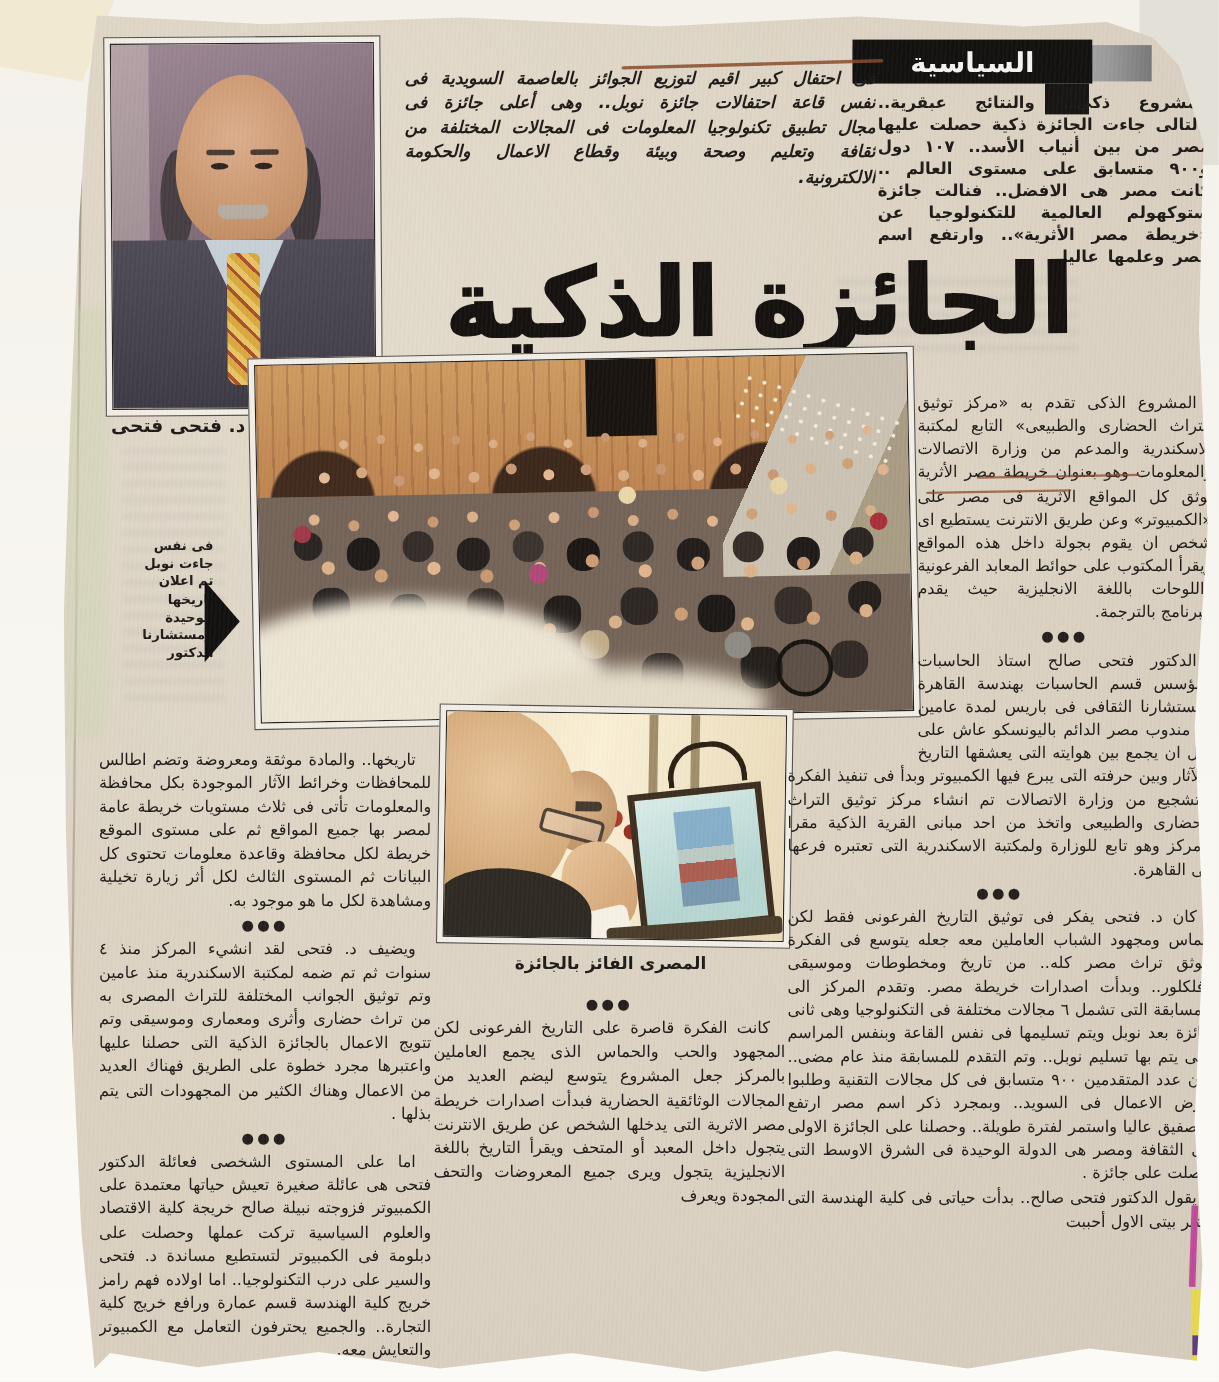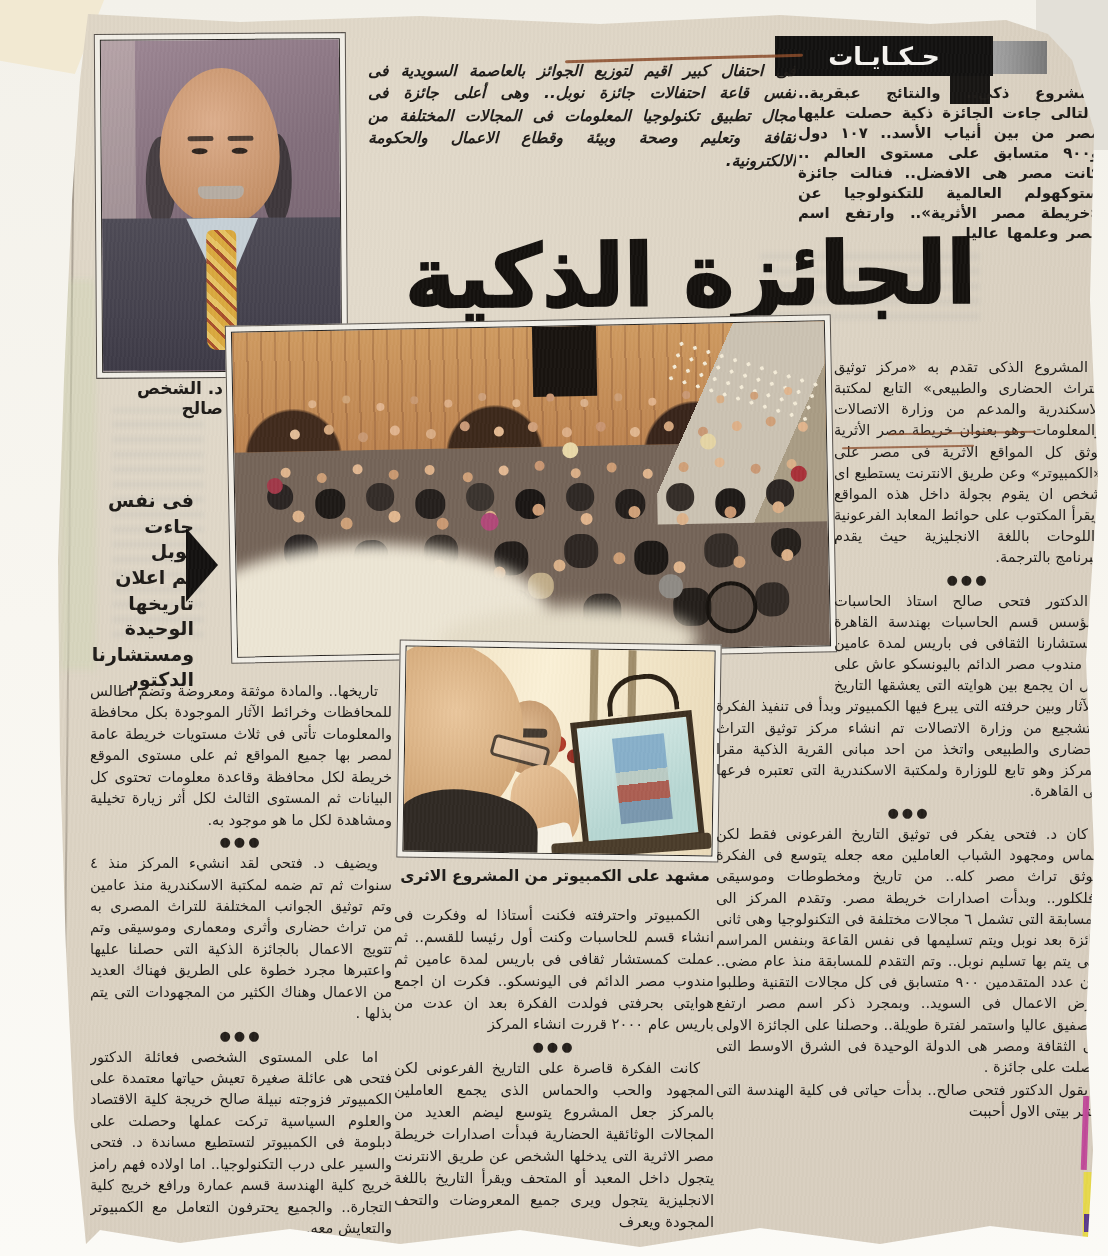--- a/index.html
+++ b/index.html
@@ -117,21 +117,21 @@
 
   <div class="abs fold-line"></div>
 
   <div class="abs ghost" style="left:112px;top:408px;width:92px;height:230px;"></div>
   <div class="abs ghost" style="left:760px;top:250px;width:220px;height:70px;"></div>
   <div class="abs ghost" style="left:120px;top:120px;width:180px;height:40px;opacity:.3;"></div>
   <div class="abs" style="left:60px;top:280px;width:36px;height:390px;background:rgba(205,212,178,.4);filter:blur(3px);"></div>
 
   <div class="abs banner-grey" style="left:775px;top:41px;width:272px;height:33px;"></div>
   <div class="abs banner-black" style="left:775px;top:36px;width:218px;height:40px;">
-    <span class="bold" style="font-size:25px;letter-spacing:1px;" dir="rtl">حـكـايـات</span>
+    <span class="bold" style="font-size:25px;letter-spacing:1px;" dir="rtl">السياسية</span>
   </div>
   <div class="abs" style="left:950px;top:76px;width:40px;height:28px;background:#171513;"></div>
 
   <div class="abs ar bold" style="left:798px;top:84px;width:302px;height:158px;font-size:15px;line-height:1.33;word-spacing:3px;overflow:hidden;">المشروع ذكى.. والنتائج عبقرية.. بالتالى جاءت الجائزة ذكية حصلت عليها مصر من بين أنياب الأسد.. ١٠٧ دول و٩٠٠ متسابق على مستوى العالم .. كانت مصر هى الافضل.. فنالت جائزة ستوكهولم العالمية للتكنولوجيا عن «خريطة مصر الأثرية».. وارتفع اسم مصر وعلمها عاليا</div>
 
   <div class="abs ar bold" style="left:368px;top:60px;width:428px;height:180px;font-size:15.5px;line-height:1.45;word-spacing:6px;overflow:hidden;font-style:italic;">فى احتفال كبير اقيم لتوزيع الجوائز بالعاصمة السويدية فى نفس قاعة احتفالات جائزة نوبل.. وهى أعلى جائزة فى مجال تطبيق تكنولوجيا المعلومات فى المجالات المختلفة من ثقافة وتعليم وصحة وبيئة وقطاع الاعمال والحكومة الالكترونية.</div>
 
   <div class="abs pen" style="left:565px;top:57px;width:238px;height:3px;transform:rotate(-1.6deg);"></div>
 
   <div class="abs ar headline" dir="rtl" style="left:378px;top:228px;width:625px;height:110px;font-size:86px;line-height:1.1;text-align:center;transform:rotate(-.5deg);">الجائزة الذكية</div>
@@ -145,39 +145,39 @@
       <div class="abs pt-head"></div>
       <div class="abs pt-brow" style="left:86px;top:96px;"></div>
       <div class="abs pt-brow" style="left:126px;top:96px;"></div>
       <div class="abs pt-eye" style="left:90px;top:108px;"></div>
       <div class="abs pt-eye" style="left:130px;top:108px;"></div>
       <div class="abs pt-mst"></div>
       <div class="abs pt-suit"></div>
       <div class="abs pt-tie"></div>
     </div>
   </div>
-  <div class="abs ar bold" style="left:98px;top:378px;width:125px;font-size:17px;text-align:right;">د. الشخص صالح</div>
+  <div class="abs ar bold" style="left:98px;top:378px;width:125px;font-size:17px;text-align:right;">د. فتحى فتحى</div>
 
   <div class="abs photo-frame" style="left:228px;top:320px;width:606px;height:338px;transform:rotate(-1.1deg);">
     <div class="photo-inner">
       <div class="abs gp-bg"></div>
       <div class="abs gp-brick"></div>
       <div class="abs gp-door"></div>
       <div class="abs gp-stair"></div>
       <div class="abs gp-garland"></div>
       <div class="abs dotlayer bodies" style="left:0;top:0;"></div>
       <div class="abs dotlayer faces" style="left:0;top:0;"></div>
       <div class="abs dotlayer accents" style="left:0;top:0;"></div>
       <div class="abs gp-snow"></div>
       <div class="abs gp-snow2"></div>
       <div class="abs gp-wheel"></div>
     </div>
   </div>
 
-  <div class="abs ar bold" dir="rtl" style="left:96px;top:488px;width:98px;font-size:19px;line-height:1.35;text-align:right;">
+  <div class="abs ar bold" dir="rtl" style="left:96px;top:488px;width:98px;font-size:12px;line-height:1.35;text-align:right;">
     <div>فى نفس</div>
     <div>جاءت نوبل</div>
     <div>تم اعلان</div>
     <div>تاريخها</div>
     <div>الوحيدة</div>
     <div>ومستشارنا</div>
     <div>الدكتور</div>
   </div>
   <div class="abs tri" style="left:186px;top:528px;"></div>
 
@@ -194,21 +194,21 @@
       <div class="abs cp-cuff"></div>
       <div class="abs cp-suit"></div>
       <div class="abs cp-laptop">
         <div class="abs cp-img"></div>
       </div>
       <div class="abs cp-handle"></div>
       <div class="abs cp-base"></div>
     </div>
   </div>
   <div class="abs ar bold" dir="rtl" style="left:396px;top:866px;width:318px;font-size:15.5px;line-height:1.35;text-align:center;">
-    <div>مشهد على الكمبيوتر من المشروع الاثرى</div>
+    <div>المصرى الفائز بالجائزة</div>
   </div>
 
   <div class="abs ar" dir="rtl" style="left:716px;top:356px;width:386px;height:894px;font-size:14.6px;line-height:1.45;overflow:hidden;">
     <div style="float:left;width:118px;height:338px;"></div>
     <p class="para">المشروع الذكى تقدم به «مركز توثيق التراث الحضارى والطبيعى» التابع لمكتبة الاسكندرية والمدعم من وزارة الاتصالات والمعلومات وهو بعنوان خريطة مصر الأثرية يوثق كل المواقع الاثرية فى مصر على «الكمبيوتر» وعن طريق الانترنت يستطيع اى شخص ان يقوم بجولة داخل هذه المواقع ويقرأ المكتوب على حوائط المعابد الفرعونية واللوحات باللغة الانجليزية حيث يقدم البرنامج بالترجمة.</p>
     <div class="sep">●●●</div>
     <p class="para">الدكتور فتحى صالح استاذ الحاسبات ومؤسس قسم الحاسبات بهندسة القاهرة ومستشارنا الثقافى فى باريس لمدة عامين ثم مندوب مصر الدائم باليونسكو عاش على أمل ان يجمع بين هوايته التى يعشقها التاريخ والآثار وبين حرفته التى يبرع فيها الكمبيوتر وبدأ فى تنفيذ الفكرة وبتشجيع من وزارة الاتصالات تم انشاء مركز توثيق التراث الحضارى والطبيعى واتخذ من احد مبانى القرية الذكية مقرا للمركز وهو تابع للوزارة ولمكتبة الاسكندرية التى تعتبره فرعها فى القاهرة.</p>
     <div class="sep">●●●</div>
     <p class="para">كان د. فتحى يفكر فى توثيق التاريخ الفرعونى فقط لكن حماس ومجهود الشباب العاملين معه جعله يتوسع فى الفكرة ليوثق تراث مصر كله.. من تاريخ ومخطوطات وموسيقى وفلكلور.. وبدأت اصدارات خريطة مصر. وتقدم المركز الى المسابقة التى تشمل ٦ مجالات مختلفة فى التكنولوجيا وهى ثانى جائزة بعد نوبل ويتم تسليمها فى نفس القاعة وبنفس المراسم التى يتم بها تسليم نوبل.. وتم التقدم للمسابقة منذ عام مضى.. كان عدد المتقدمين ٩٠٠ متسابق فى كل مجالات التقنية وطلبوا عرض الاعمال فى السويد.. وبمجرد ذكر اسم مصر ارتفع التصفيق عاليا واستمر لفترة طويلة.. وحصلنا على الجائزة الاولى فى الثقافة ومصر هى الدولة الوحيدة فى الشرق الاوسط التى حصلت على جائزة .</p>
     <p class="para">يقول الدكتور فتحى صالح.. بدأت حياتى فى كلية الهندسة التى تعتبر بيتى الاول أحببت</p>
@@ -219,21 +219,20 @@
 
   <div class="abs ar" dir="rtl" style="left:90px;top:680px;width:302px;height:566px;font-size:14.6px;line-height:1.47;overflow:hidden;">
     <p class="para">تاريخها.. والمادة موثقة ومعروضة وتضم اطالس للمحافظات وخرائط الآثار الموجودة بكل محافظة والمعلومات تأتى فى ثلاث مستويات خريطة عامة لمصر بها جميع المواقع ثم على مستوى الموقع خريطة لكل محافظة وقاعدة معلومات تحتوى كل البيانات ثم المستوى الثالث لكل أثر زيارة تخيلية ومشاهدة لكل ما هو موجود به.</p>
     <div class="sep">●●●</div>
     <p class="para">ويضيف د. فتحى لقد انشيء المركز منذ ٤ سنوات ثم تم ضمه لمكتبة الاسكندرية منذ عامين وتم توثيق الجوانب المختلفة للتراث المصرى به من تراث حضارى وأثرى ومعمارى وموسيقى وتم تتويج الاعمال بالجائزة الذكية التى حصلنا عليها واعتبرها مجرد خطوة على الطريق فهناك العديد من الاعمال وهناك الكثير من المجهودات التى يتم بذلها .</p>
     <div class="sep">●●●</div>
     <p class="para">اما على المستوى الشخصى فعائلة الدكتور فتحى هى عائلة صغيرة تعيش حياتها معتمدة على الكمبيوتر فزوجته نبيلة صالح خريجة كلية الاقتصاد والعلوم السياسية تركت عملها وحصلت على دبلومة فى الكمبيوتر لتستطيع مساندة د. فتحى والسير على درب التكنولوجيا.. اما اولاده فهم رامز خريج كلية الهندسة قسم عمارة ورافع خريج كلية التجارة.. والجميع يحترفون التعامل مع الكمبيوتر والتعايش معه.</p>
   </div>
 
   <div class="abs ar" dir="rtl" style="left:394px;top:904px;width:320px;height:344px;font-size:14.8px;line-height:1.48;overflow:hidden;">
-    <p class="para">الكمبيوتر واحترفته فكنت أستاذا له وفكرت فى انشاء قسم للحاسبات وكنت أول رئيسا للقسم.. ثم عملت كمستشار ثقافى فى باريس لمدة عامين ثم مندوب مصر الدائم فى اليونسكو.. فكرت ان اجمع هوايتى بحرفتى فولدت الفكرة بعد ان عدت من باريس عام ٢٠٠٠ قررت انشاء المركز</p>
     <div class="sep">●●●</div>
     <p class="para">كانت الفكرة قاصرة على التاريخ الفرعونى لكن المجهود والحب والحماس الذى يجمع العاملين بالمركز جعل المشروع يتوسع ليضم العديد من المجالات الوثائقية الحضارية فبدأت اصدارات خريطة مصر الاثرية التى يدخلها الشخص عن طريق الانترنت يتجول داخل المعبد أو المتحف ويقرأ التاريخ باللغة الانجليزية يتجول ويرى جميع المعروضات والتحف المجودة ويعرف</p>
   </div>
 
   <div class="abs mark-magenta" style="left:1082px;top:1096px;width:6px;height:74px;transform:rotate(2deg);"></div>
   <div class="abs mark-yellow" style="left:1083px;top:1172px;width:8px;height:78px;transform:rotate(1deg);"></div>
   <div class="abs mark-purple" style="left:1084px;top:1214px;width:6px;height:18px;"></div>
 
 </div>
 

